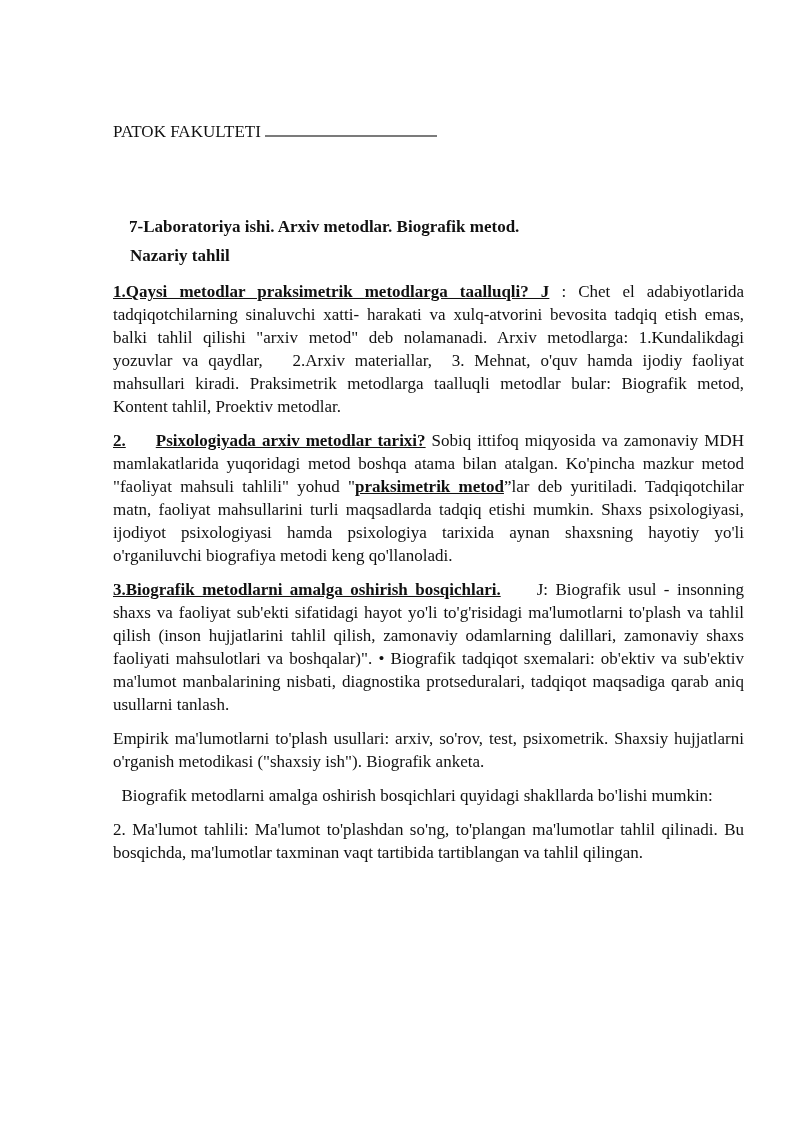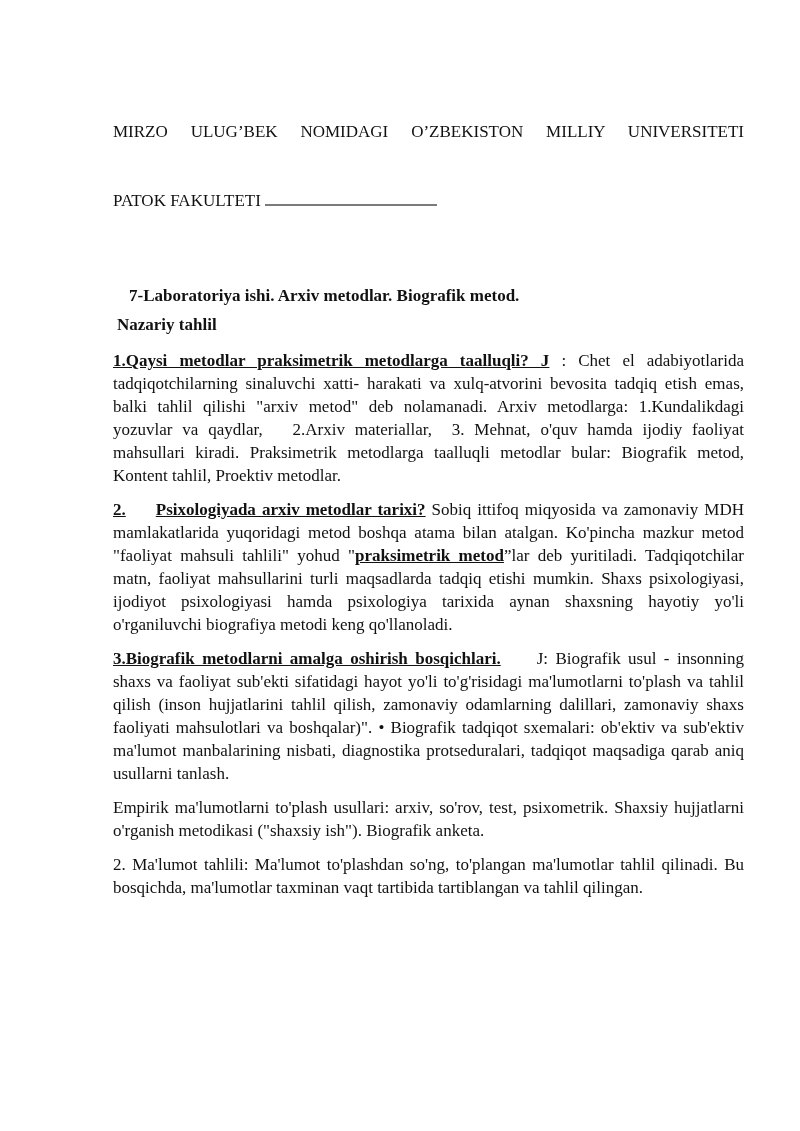--- a/index.html
+++ b/index.html
@@ -38,21 +38,21 @@
     height: 13px;
     border-bottom: 2px solid #7b7b7b;
     vertical-align: baseline;
   }
   .heading {
     font-weight: bold;
     font-size: 17px;
     line-height: 23px;
   }
   .heading-lab { margin: 0 0 6px 16px; }
-  .heading-section { margin: 0 0 13px 4px; }
+  .heading-section { margin: 0 0 13px 17px; }
   .para {
     margin: 0 0 11px 0;
     font-size: 17px;
     line-height: 23px;
     text-align: justify;
     white-space: pre-wrap;
   }
   .b { font-weight: bold; text-decoration: underline; }
   .tab {
     display: inline-block;
@@ -60,33 +60,33 @@
   }
   .tab-sm { width: 30px; }
   .tab-md { width: 36px; }
 </style>
 </head>
 <body>
 
 <div class="page">
 
   <div class="doc-header">
-    <div class="h-line justify-full">MIRZO ULUG’BEK NOMIDAGI O’ZBEKISTON MILLIY UNIVERSITETI</div>
     <div class="h-line"><span>PATOK FAKULTETI </span><span class="blank-line"></span></div>
   </div>
 
   <div class="heading heading-lab">7-Laboratoriya ishi. Arxiv metodlar. Biografik metod.</div>
 
   <div class="heading heading-section">Nazariy tahlil</div>
 
   <p class="para"><span class="b">1.Qaysi metodlar praksimetrik metodlarga taalluqli? J</span><span> : Chet el adabiyotlarida tadqiqotchilarning sinaluvchi xatti- harakati va xulq-atvorini bevosita tadqiq etish emas, balki tahlil qilishi "arxiv metod" deb nolamanadi. Arxiv metodlarga: 1.Kundalikdagi yozuvlar va qaydlar,   2.Arxiv materiallar,  3. Mehnat, o'quv hamda ijodiy faoliyat mahsullari kiradi. Praksimetrik metodlarga taalluqli metodlar bular: Biografik metod, Kontent tahlil, Proektiv metodlar.</span></p>
 
   <p class="para"><span class="b">2.</span><span class="tab tab-sm"></span><span class="b">Psixologiyada arxiv metodlar tarixi?</span><span> Sobiq ittifoq miqyosida va zamonaviy MDH mamlakatlarida yuqoridagi metod boshqa atama bilan atalgan. Ko'pincha mazkur metod "faoliyat mahsuli tahlili" yohud "</span><span class="b">praksimetrik metod</span><span>”lar deb yuritiladi. Tadqiqotchilar matn, faoliyat mahsullarini turli maqsadlarda tadqiq etishi mumkin. Shaxs psixologiyasi, ijodiyot psixologiyasi hamda psixologiya tarixida aynan shaxsning hayotiy yo'li o'rganiluvchi biografiya metodi keng qo'llanoladi.</span></p>
 
   <p class="para"><span class="b">3.Biografik metodlarni amalga oshirish bosqichlari.</span><span class="tab tab-md"></span><span>J: Biografik usul - insonning shaxs va faoliyat sub'ekti sifatidagi hayot yo'li to'g'risidagi ma'lumotlarni to'plash va tahlil qilish (inson hujjatlarini tahlil qilish, zamonaviy odamlarning dalillari, zamonaviy shaxs faoliyati mahsulotlari va boshqalar)". • Biografik tadqiqot sxemalari: ob'ektiv va sub'ektiv ma'lumot manbalarining nisbati, diagnostika protseduralari, tadqiqot maqsadiga qarab aniq usullarni tanlash.</span></p>
 
   <p class="para">Empirik ma'lumotlarni to'plash usullari: arxiv, so'rov, test, psixometrik. Shaxsiy hujjatlarni o'rganish metodikasi ("shaxsiy ish"). Biografik anketa.</p>
 
+  <p class="para">  Biografik metodlarni amalga oshirish bosqichlari quyidagi shakllarda bo'lishi mumkin:</p>
 
 
   <p class="para">2. Ma'lumot tahlili: Ma'lumot to'plashdan so'ng, to'plangan ma'lumotlar tahlil qilinadi. Bu bosqichda, ma'lumotlar taxminan vaqt tartibida tartiblangan va tahlil qilingan.</p>
 
 </div>
 
 </body></html>

